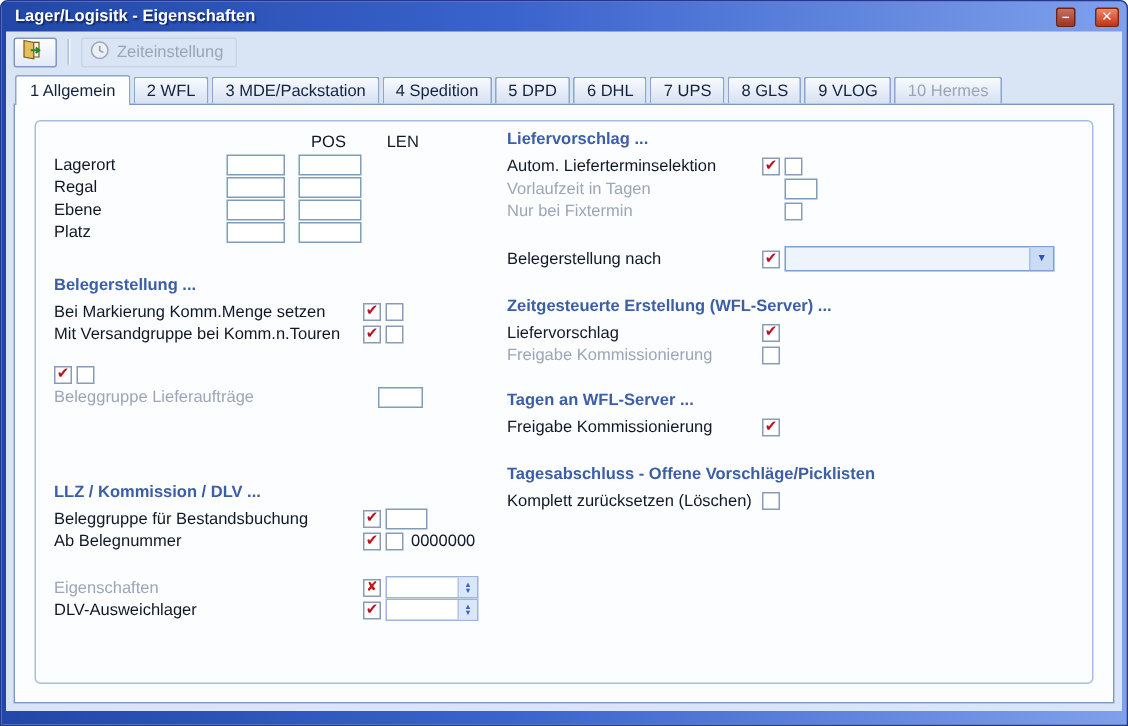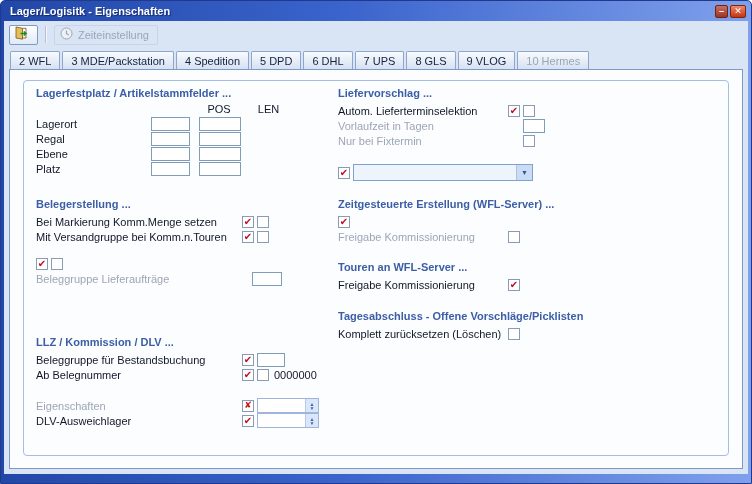--- a/index.html
+++ b/index.html
@@ -3,21 +3,21 @@
 <meta charset="utf-8">
 <style>
   * { margin:0; padding:0; box-sizing:border-box; }
   html,body { width:752px; height:484px; }
   body { position:relative; overflow:hidden; background:#fff;
          font-family:"Liberation Sans","DejaVu Sans",sans-serif; font-size:11px; color:#101828; }
 
   .window { position:absolute; inset:0; border:1px solid #20398C; border-radius:5px 5px 0 0;
             background:linear-gradient(90deg,#2148A8 0%,#3A63CC 45%,#7FA0EC 100%); }
 
-  .titlebar { height:19px; display:flex; align-items:center; padding:1px 5px 0 9px; gap:2px; }
+  .titlebar { height:19px; display:flex; align-items:center; padding:1px 5px 0 9px; gap:13px; }
   .title { flex:1; color:#fff; font-weight:700; text-shadow:1px 1px 1px rgba(0,0,40,.55);
            white-space:nowrap; overflow:hidden; }
   .tb-btn { height:13px; border-radius:2px; display:flex; align-items:center; justify-content:center;
             color:#fff; font-size:9px; font-weight:700; line-height:1; cursor:default; }
   .tb-min { width:13px; background:linear-gradient(#C87060,#9A3626); border:1px solid #6E2214; }
   .tb-close { width:16px; background:linear-gradient(#F08868,#C23414); border:1px solid #7E2408; }
 
   .wbody { position:absolute; top:20px; left:3px; right:3px; bottom:9px; background:#D9E4F5;
            display:flex; flex-direction:column; }
 
@@ -106,36 +106,36 @@
           <svg width="15" height="15" viewBox="0 0 15 15">
             <circle cx="7.5" cy="7.5" r="5.5" fill="#EDF1F6" stroke="#9AA6B6"></circle>
             <path d="M7.5 4.5 V7.7 L9.9 9" stroke="#9AA6B6" stroke-width="1.2" fill="none"></path>
           </svg>
         </span>
         <span>Zeiteinstellung</span>
       </span>
     </div>
 
     <div class="tabs">
+      <span class="tab active">1 Allgemein</span>
       <span class="tab">2 WFL</span>
       <span class="tab">3 MDE/Packstation</span>
       <span class="tab">4 Spedition</span>
       <span class="tab">5 DPD</span>
       <span class="tab">6 DHL</span>
       <span class="tab">7 UPS</span>
       <span class="tab">8 GLS</span>
       <span class="tab">9 VLOG</span>
       <span class="tab disabled">10 Hermes</span>
     </div>
 
     <div class="panel">
       <div class="gb">
 
         <div class="col-l">
-          <div class="hd">Lagerfestplatz / Artikelstammfelder ...</div>
 
           <div class="fhdr">
             <span class="fh-sp"></span>
             <span class="fh-pos">POS</span>
             <span class="fh-len">LEN</span>
           </div>
 
           <div class="row">
             <span class="flbl">Lagerort</span>
             <input class="txt inp-pos" value="" style="">
@@ -246,42 +246,44 @@
             <span class="sp15"></span>
             <input class="txt inp-22" value="" style="">
           </div>
           <div class="row">
             <span class="lbl-r dis">Nur bei Fixtermin</span>
             <span class="sp15"></span>
             <span class="cb"></span>
           </div>
 
           <div class="row mt17">
+            <span class="lbl-r">Belegerstellung nach</span>
             <span class="cb">
                 <span class="ck">✔</span>
               </span>
             <span class="dd">
               <span class="val"></span>
               <span class="arr">▼</span>
             </span>
           </div>
 
           <div class="hd mt18">Zeitgesteuerte Erstellung (WFL-Server) ...</div>
 
           <div class="row">
+            <span class="lbl-r">Liefervorschlag</span>
             <span class="cb">
                 <span class="ck">✔</span>
               </span>
           </div>
           <div class="row">
             <span class="lbl-r dis">Freigabe Kommissionierung</span>
             <span class="cb"></span>
           </div>
 
-          <div class="hd mt17">Touren an WFL-Server ...</div>
+          <div class="hd mt17">Tagen an WFL-Server ...</div>
 
           <div class="row">
             <span class="lbl-r">Freigabe Kommissionierung</span>
             <span class="cb">
                 <span class="ck">✔</span>
               </span>
           </div>
 
           <div class="hd mt18">Tagesabschluss - Offene Vorschläge/Picklisten</div>
 

